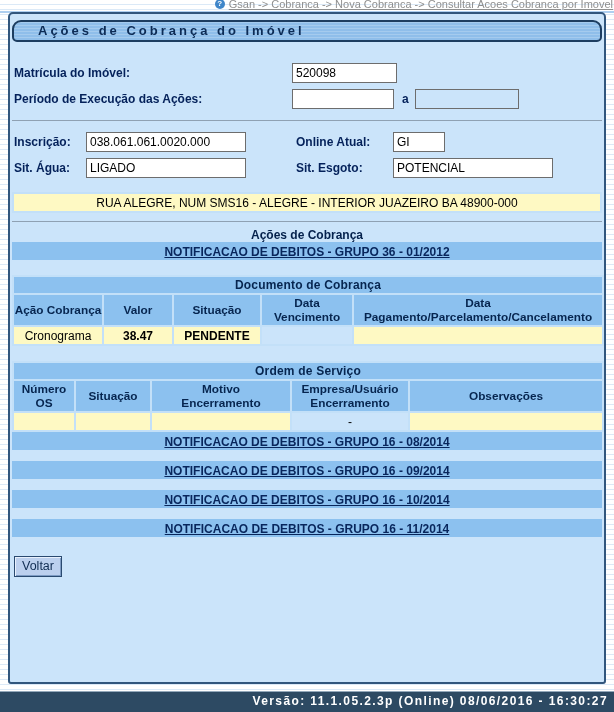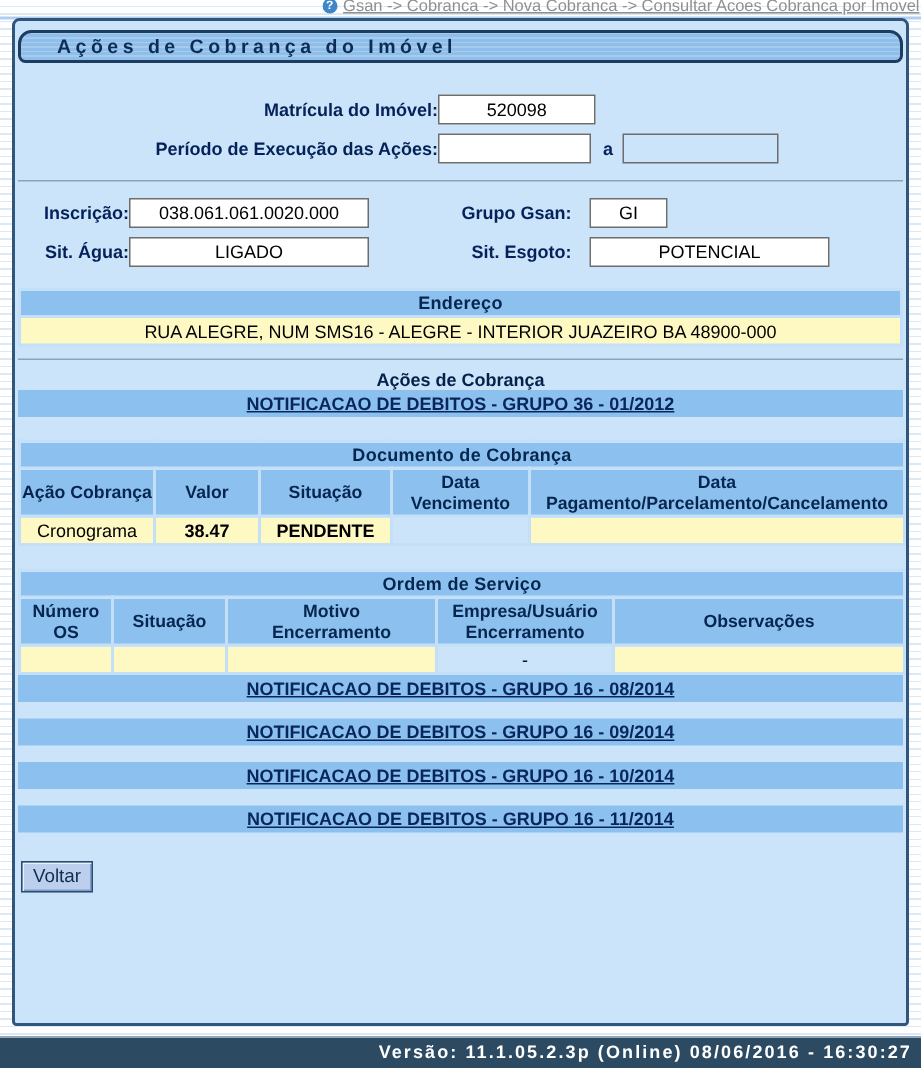--- a/index.html
+++ b/index.html
@@ -34,29 +34,29 @@
   .title-bar {
     height: 22px; margin: 6px 2px 0 2px;
     background: #8fbeea;
     background-image: repeating-linear-gradient(180deg, rgba(255,255,255,0.20) 0 1px, rgba(0,0,0,0) 1px 3px);
     border: 2px solid #1d3d60; border-radius: 9px 9px 5px 5px;
     color: #0c2b55; font-size: 13px; font-weight: bold; letter-spacing: 3px;
     line-height: 17px; padding-left: 24px;
   }
 
   .frow { display: flex; align-items: center; height: 20px; padding-left: 4px; font-size: 12px; }
-  .flabel { font-weight: bold; color: #04215a; text-align: right; }
+  .flabel { font-weight: bold; color: #04215a; }
   .lblw-main { width: 278px; }
   .lblw-sm   { width: 72px; }
   .lblw-mid  { width: 85px; }
   .ml50 { margin-left: 50px; }
 
   .inp {
     height: 20px; border: 1px solid #6d6d6d; background: #fff; color: #000;
-    font-family: "Liberation Sans", sans-serif; font-size: 12px; padding: 0 3px; text-align: center;
+    font-family: "Liberation Sans", sans-serif; font-size: 12px; padding: 0 3px;
   }
   .inp.dis { background: #cbe4fa; }
   .w105{width:105px} .w102{width:102px} .w104{width:104px} .w160{width:160px} .w52{width:52px}
   .a-sep { margin-left: 8px; margin-right: 6px; font-weight: bold; color: #04215a; }
 
   .sep { border: 0; border-top: 1px solid #8fa1b3; margin: 0 2px; }
   .mt6{margin-top:6px} .mt8{margin-top:8px} .mt11{margin-top:11px} .mt14{margin-top:14px}
   .mt15{margin-top:15px} .mt21{margin-top:21px} .mt22{margin-top:22px} .mt38{margin-top:38px}
 
   table { border-collapse: collapse; table-layout: fixed; width: 590px; margin: 0 2px; }
@@ -120,36 +120,33 @@
     <input class="inp w102" value="" style="">
     <span class="a-sep">a</span>
     <input class="inp dis w104" value="" style="">
   </div>
 
   <hr class="sep mt11">
 
   <div class="frow mt11">
     <span class="flabel lblw-sm">Inscrição:</span>
     <input class="inp w160" value="038.061.061.0020.000" style="">
-    <span class="flabel lblw-mid ml50">Grupo Gsan:</span>
+    <span class="flabel lblw-mid ml50">Online Atual:</span>
     <input class="inp w52" style="margin-left: 12px;" value="GI">
   </div>
 
   <div class="frow mt6">
     <span class="flabel lblw-sm">Sit. Água:</span>
     <input class="inp w160" value="LIGADO" style="">
     <span class="flabel lblw-mid ml50">Sit. Esgoto:</span>
     <input class="inp w160" style="margin-left: 12px;" value="POTENCIAL">
   </div>
 
   <table class="mt14">
     <tbody>
-        <tr>
-          <th class="tbl-title">Endereço</th>
-        </tr>
     <tr>
           <td>RUA ALEGRE, NUM SMS16 - ALEGRE - INTERIOR JUAZEIRO BA 48900-000</td>
         </tr>
   </tbody>
     </table>
 
   <hr class="sep mt8">
 
   <div class="section-title mt6">Ações de Cobrança</div>
 

